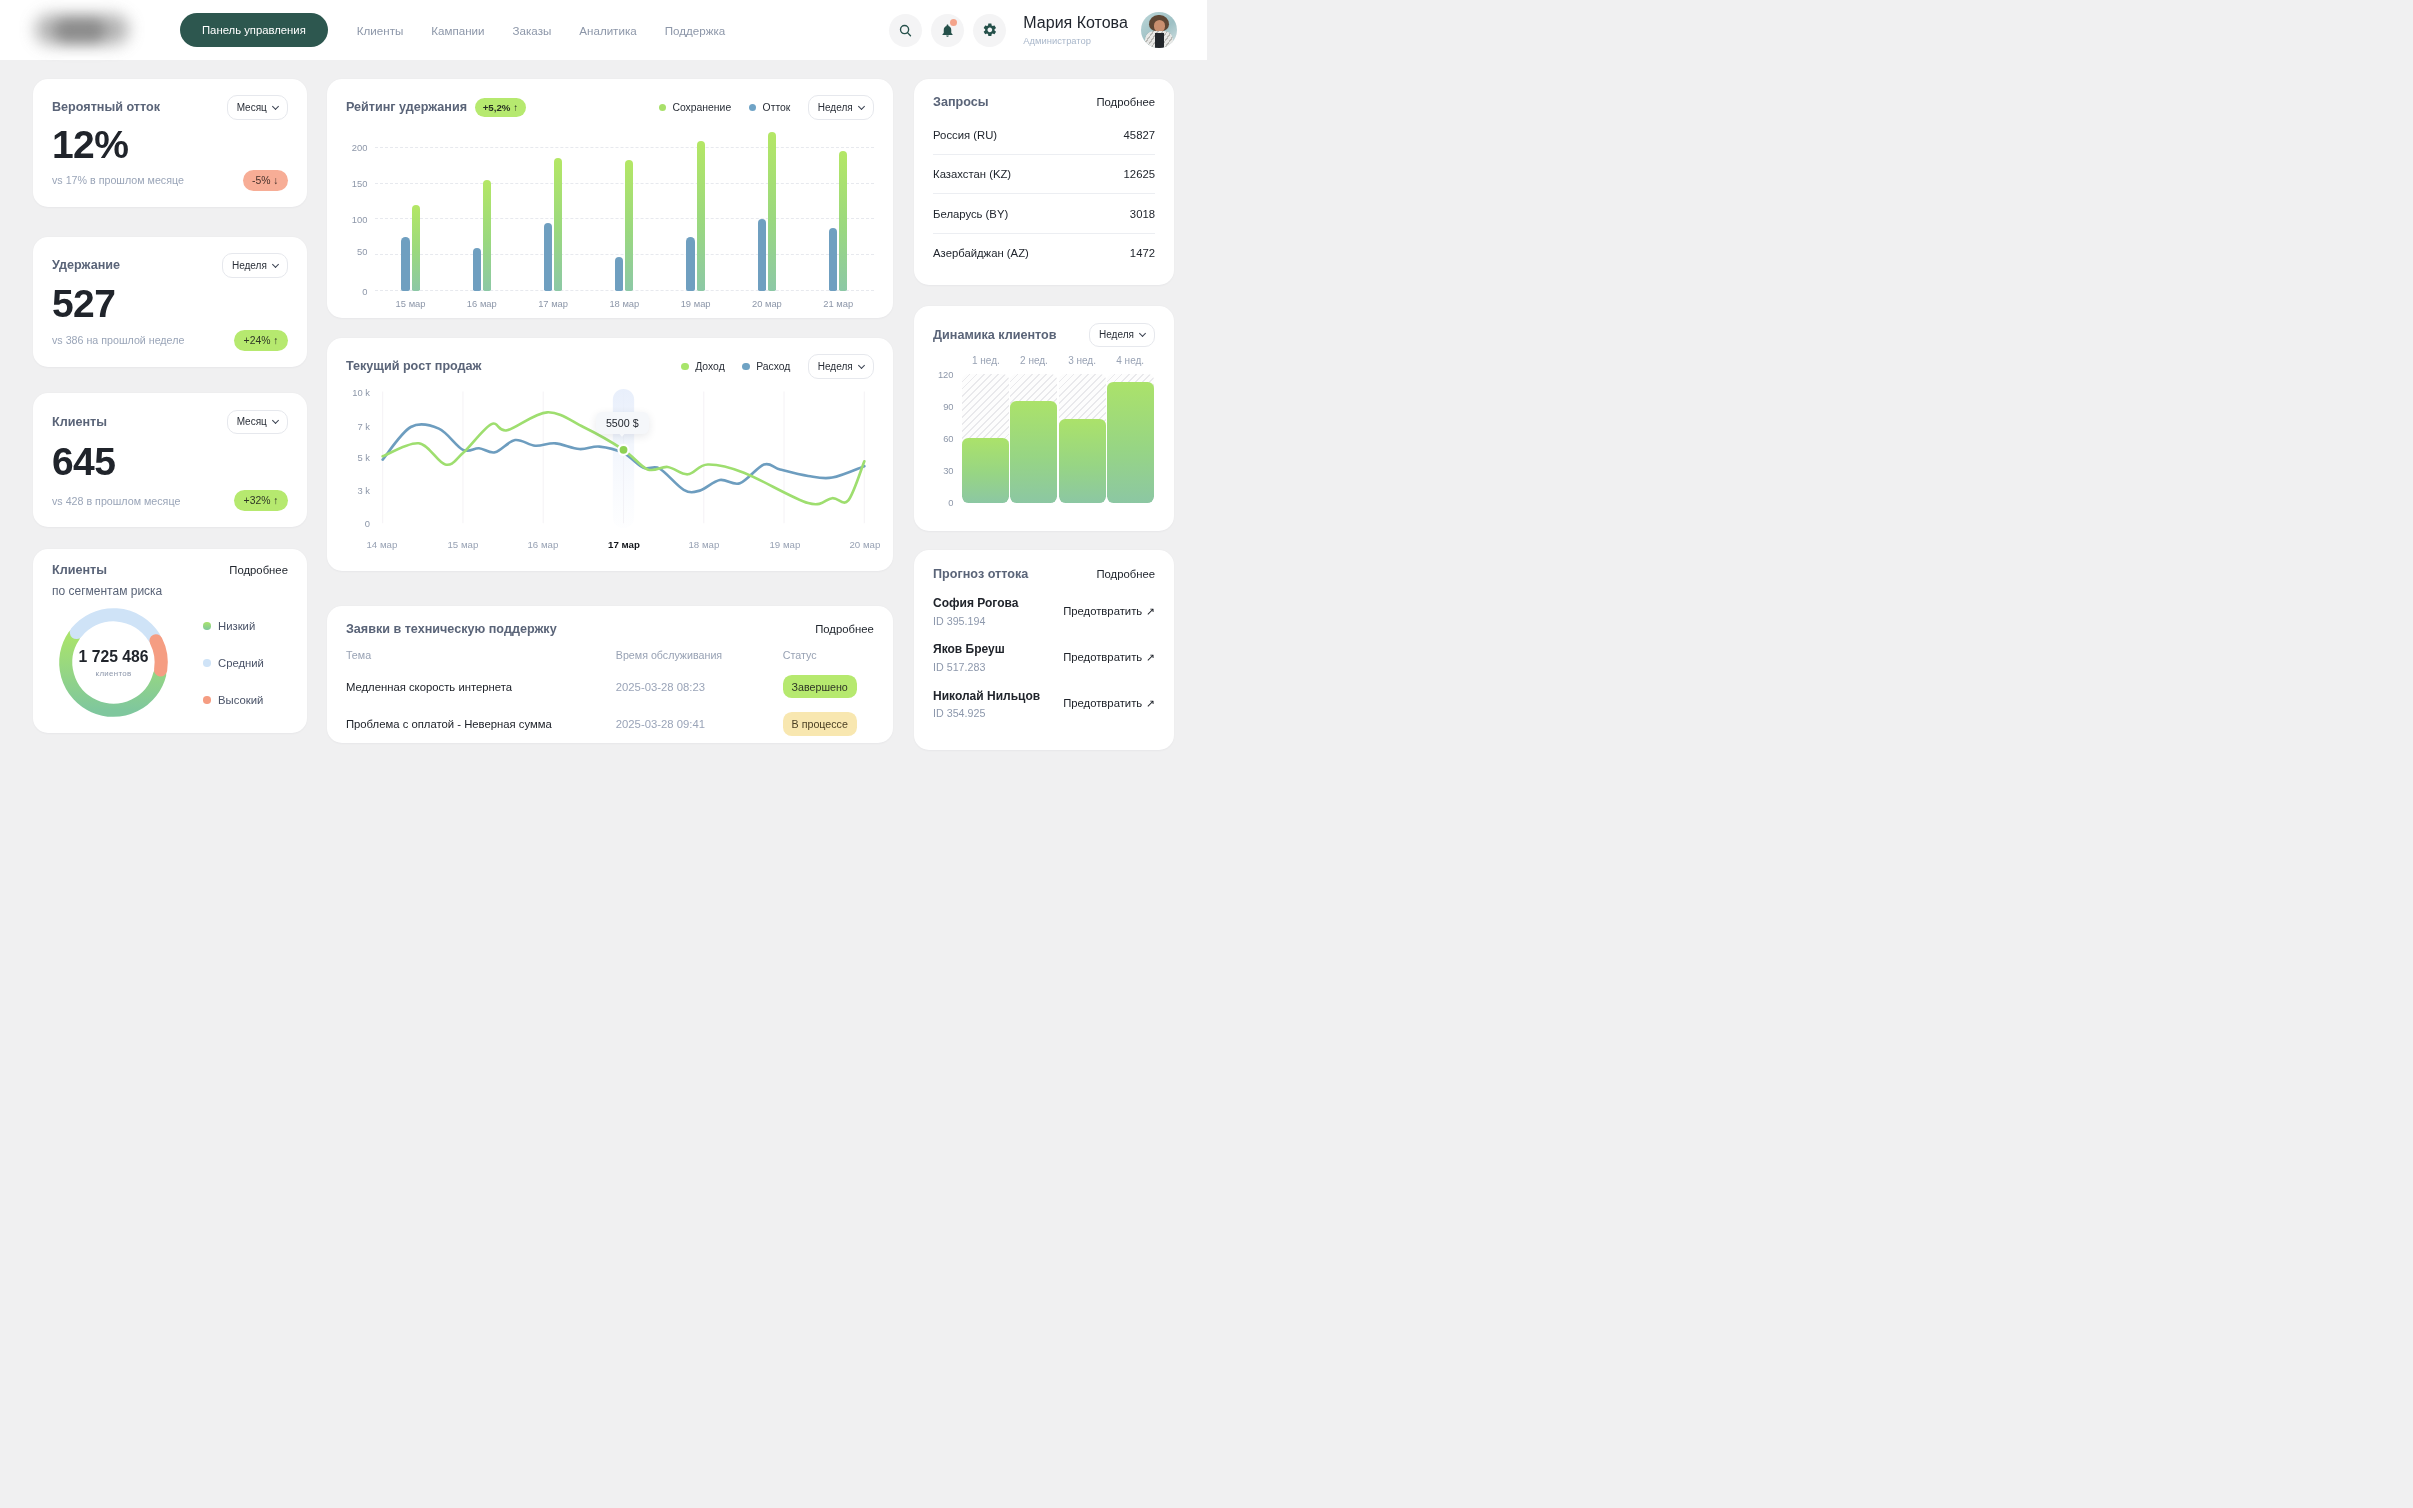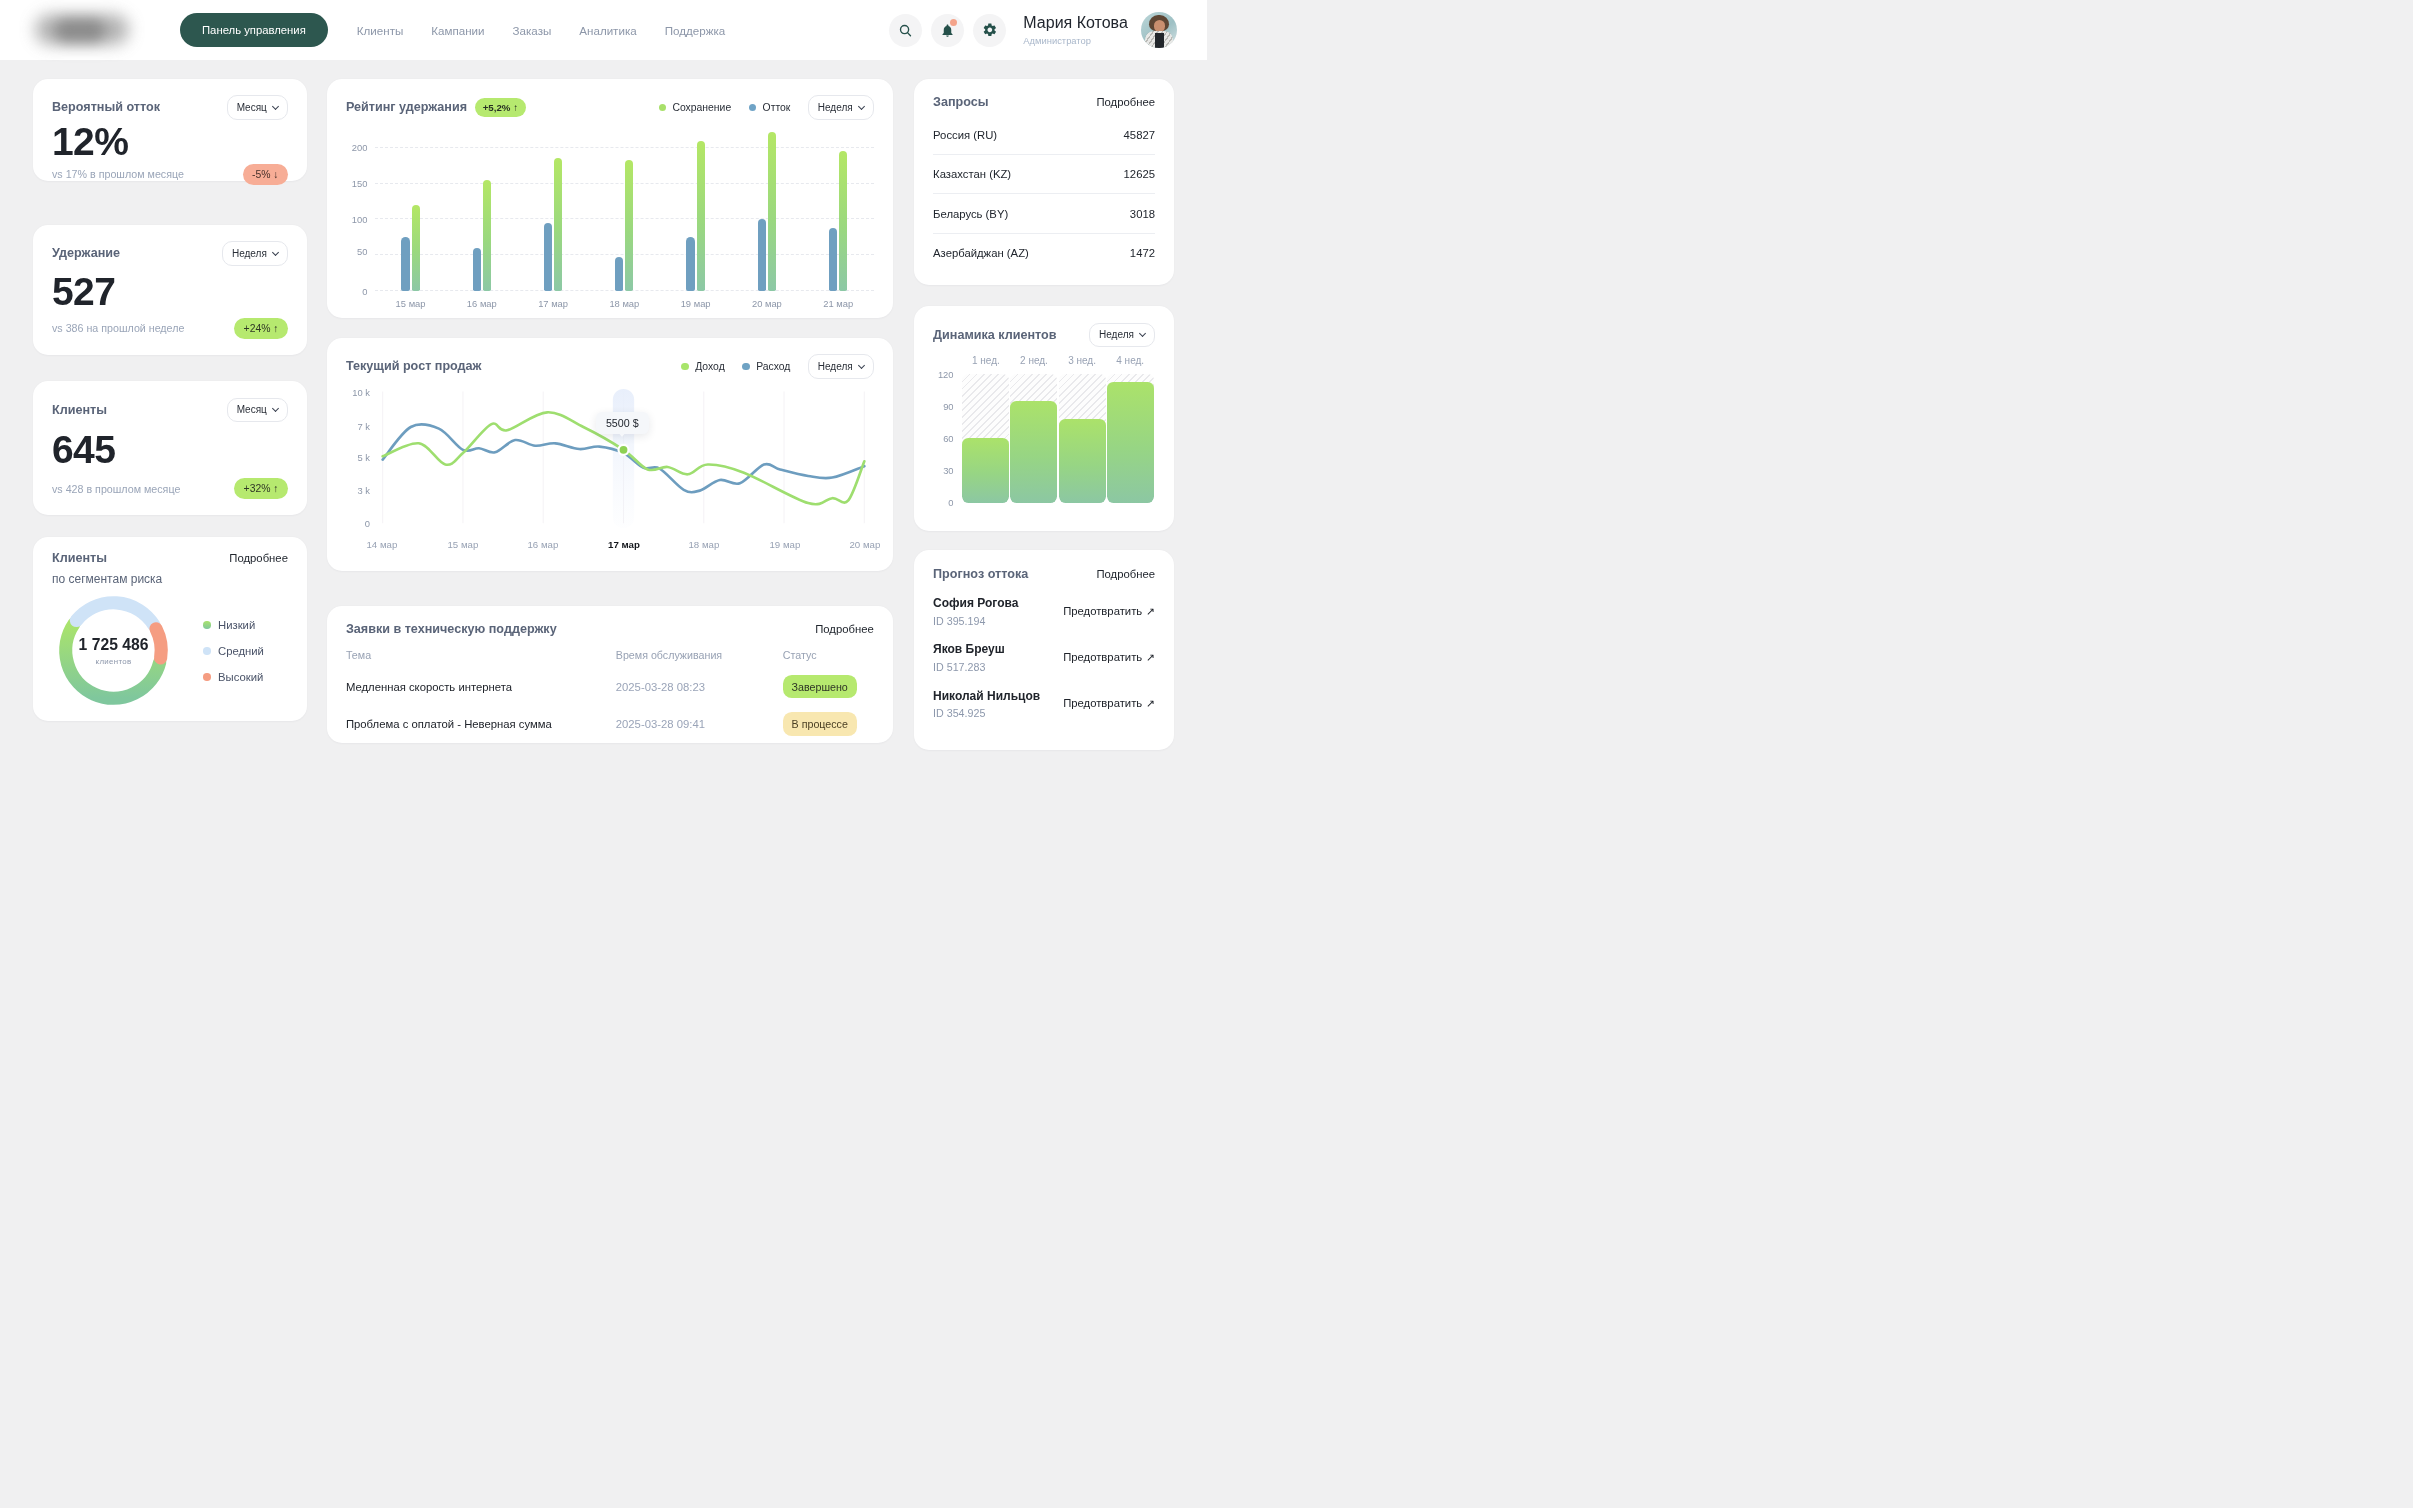--- a/index.html
+++ b/index.html
@@ -50,36 +50,36 @@
   .chev { width:5px; height:5px; border-right:1.3px solid #3a4150; border-bottom:1.3px solid #3a4150;
     transform:rotate(45deg); margin-top:-2.5px; }
 
   .pill { border-radius:628px; padding:5px 9.4px; font-size:10.4px; color:#2f3626; white-space:nowrap; }
   .pill-up { background:#b6e96f; }
   .pill-down { background:#f7ad96; color:#46302a; }
   .badge-green { background:#b6e96f; border-radius:628px; padding:3.8px 8.2px; font-size:9.7px;
     color:#273023; font-weight:600; margin-left:7.5px; }
 
   
-  .kpi { height:102px; display:flex; flex-direction:column; margin-bottom:44px; }
+  .kpi { height:128px; display:flex; flex-direction:column; margin-bottom:30px; }
   .kpi-row1, .kpi-row3 { display:flex; align-items:center; justify-content:space-between; }
   .kpi-value { font-size:39px; font-weight:700; color:#20242b; letter-spacing:-0.6px; margin-top:auto; }
   .kpi-row3 { margin-top:auto; }
   .kpi-compare { font-size:10.7px; }
 
   
   .seg-card { height:184px; margin-bottom:0; padding-top:14px; }
   .seg-sub { font-size:12px; color:#5a6478; margin-top:6.3px; }
   .seg-body { display:flex; align-items:center; margin-top:3.8px; }
   .donut-wrap { position:relative; width:123px; height:123px; }
   .donut-center { position:absolute; inset:0; display:flex; flex-direction:column; align-items:center;
     justify-content:center; }
   .donut-center .v { font-size:15.7px; font-weight:700; color:#20242b; }
   .donut-center .l { font-size:7.9px; color:#8d97ab; margin-top:3.1px; letter-spacing:0.3px; }
-  .seg-legend { margin-left:28px; display:flex; flex-direction:column; gap:14px; }
+  .seg-legend { margin-left:28px; display:flex; flex-direction:column; gap:25px; }
   .legend-item { display:flex; align-items:center; gap:7.5px; font-size:11.3px; color:#4a5368; }
   .dot { width:7.5px; height:7.5px; border-radius:50%; flex:none; }
   .dot-lowrisk { background:linear-gradient(180deg,#a9e36c,#7fc79d); }
   .dot-mid { background:#cfe3f7; }
   .dot-high { background:#f59d82; }
   .dot-keep { background:#a8e06a; }
   .dot-churn { background:#6fa3c6; }
   .dot-income { background:#a8e56b; }
   .dot-expense { background:#6fa3c4; }
 

